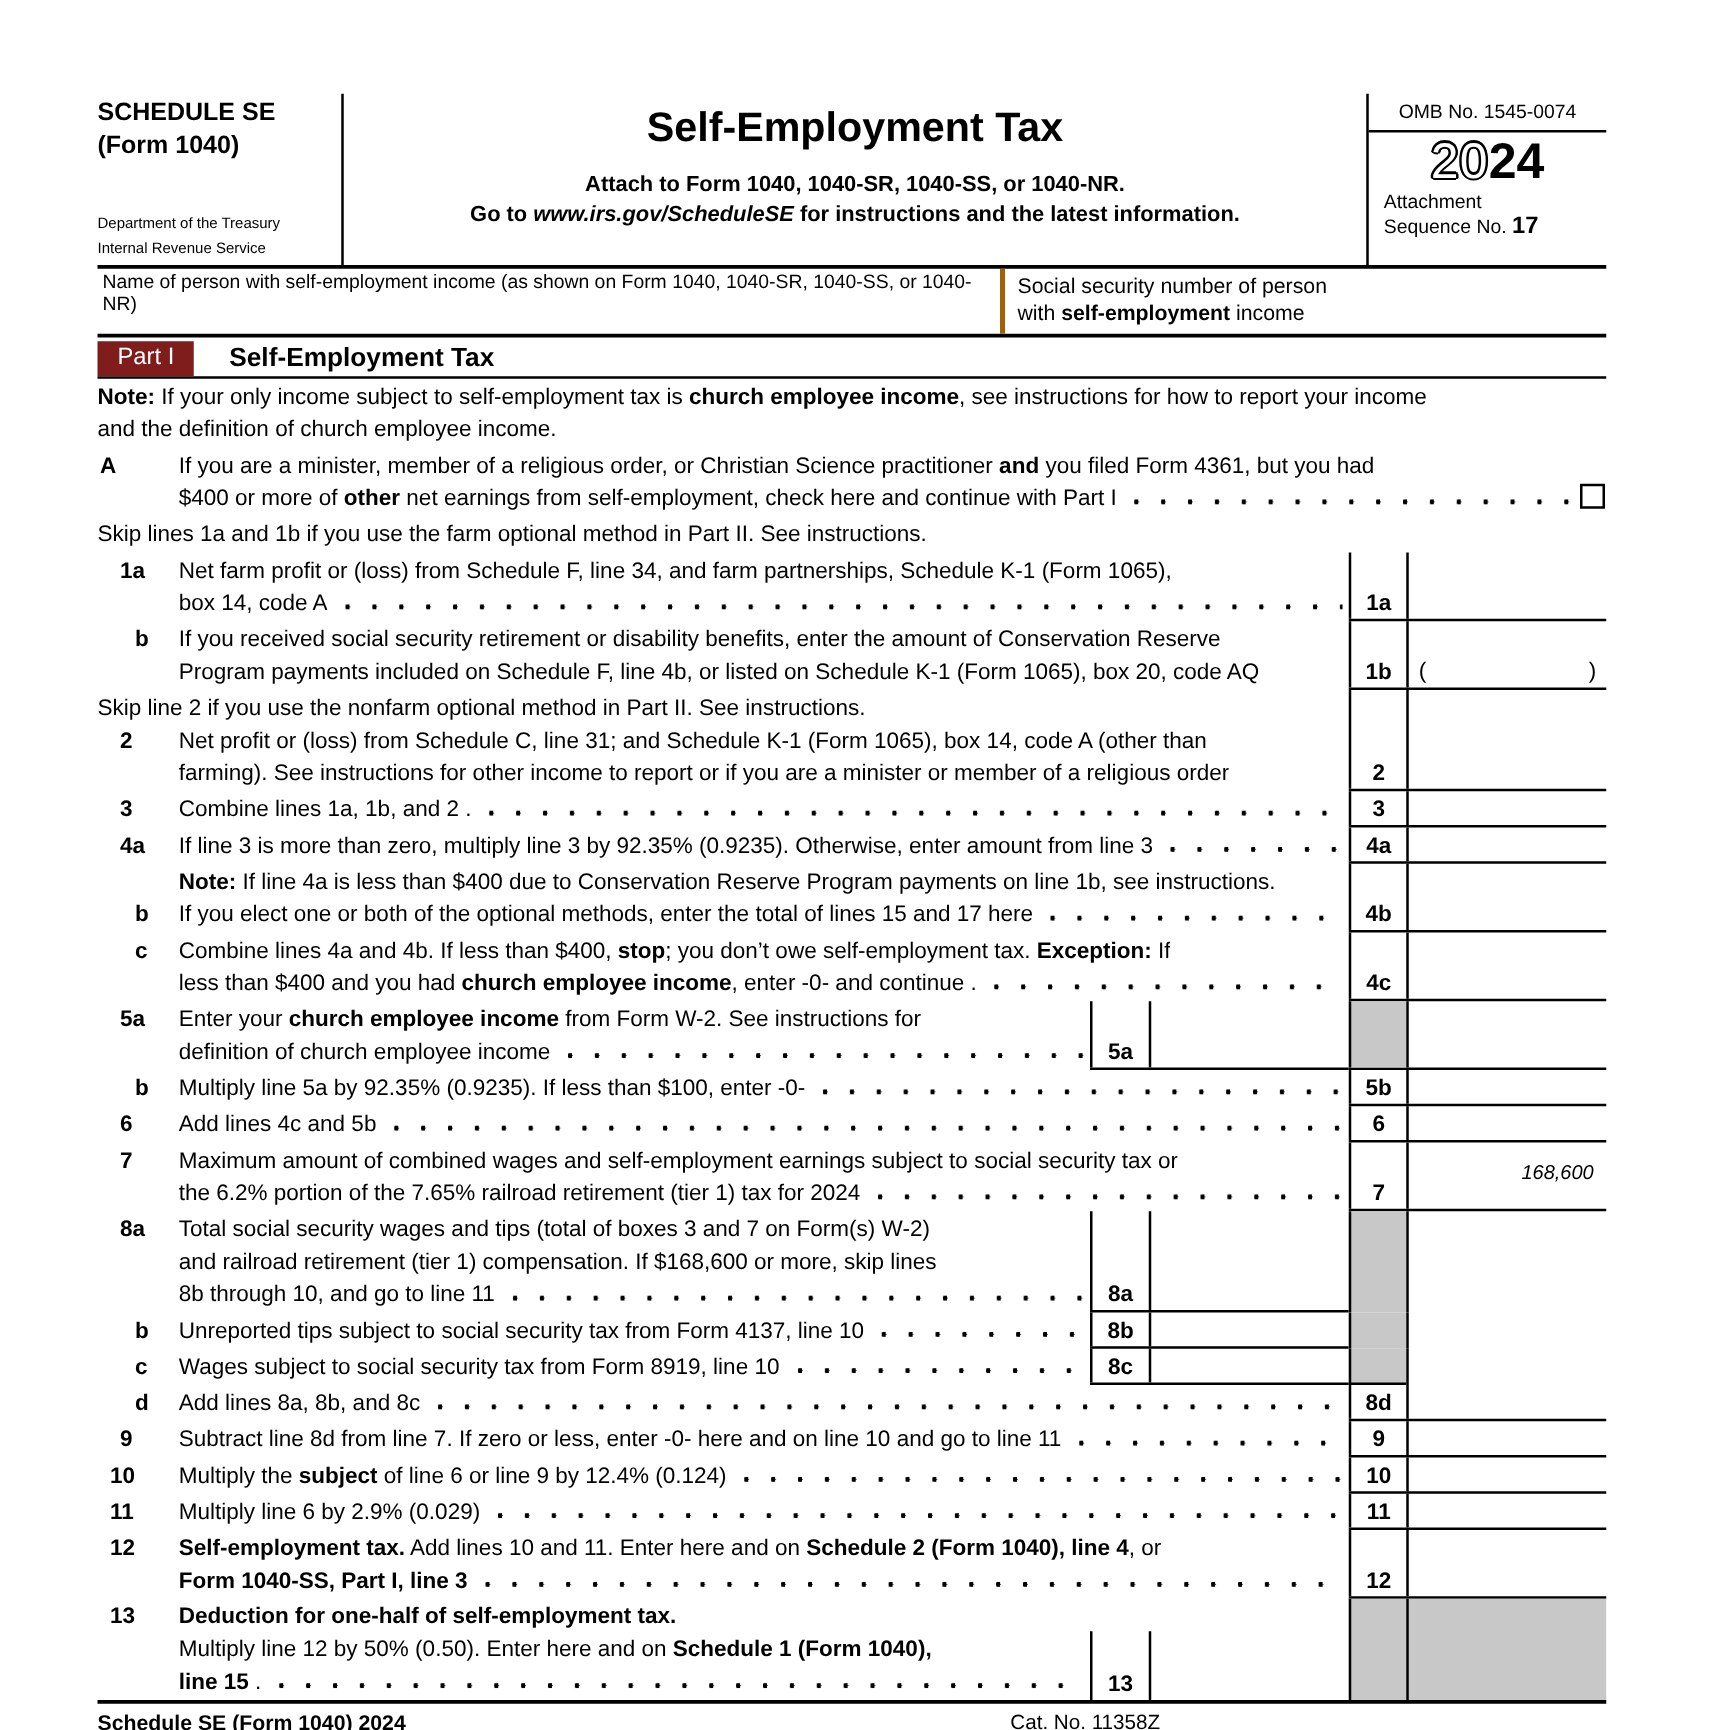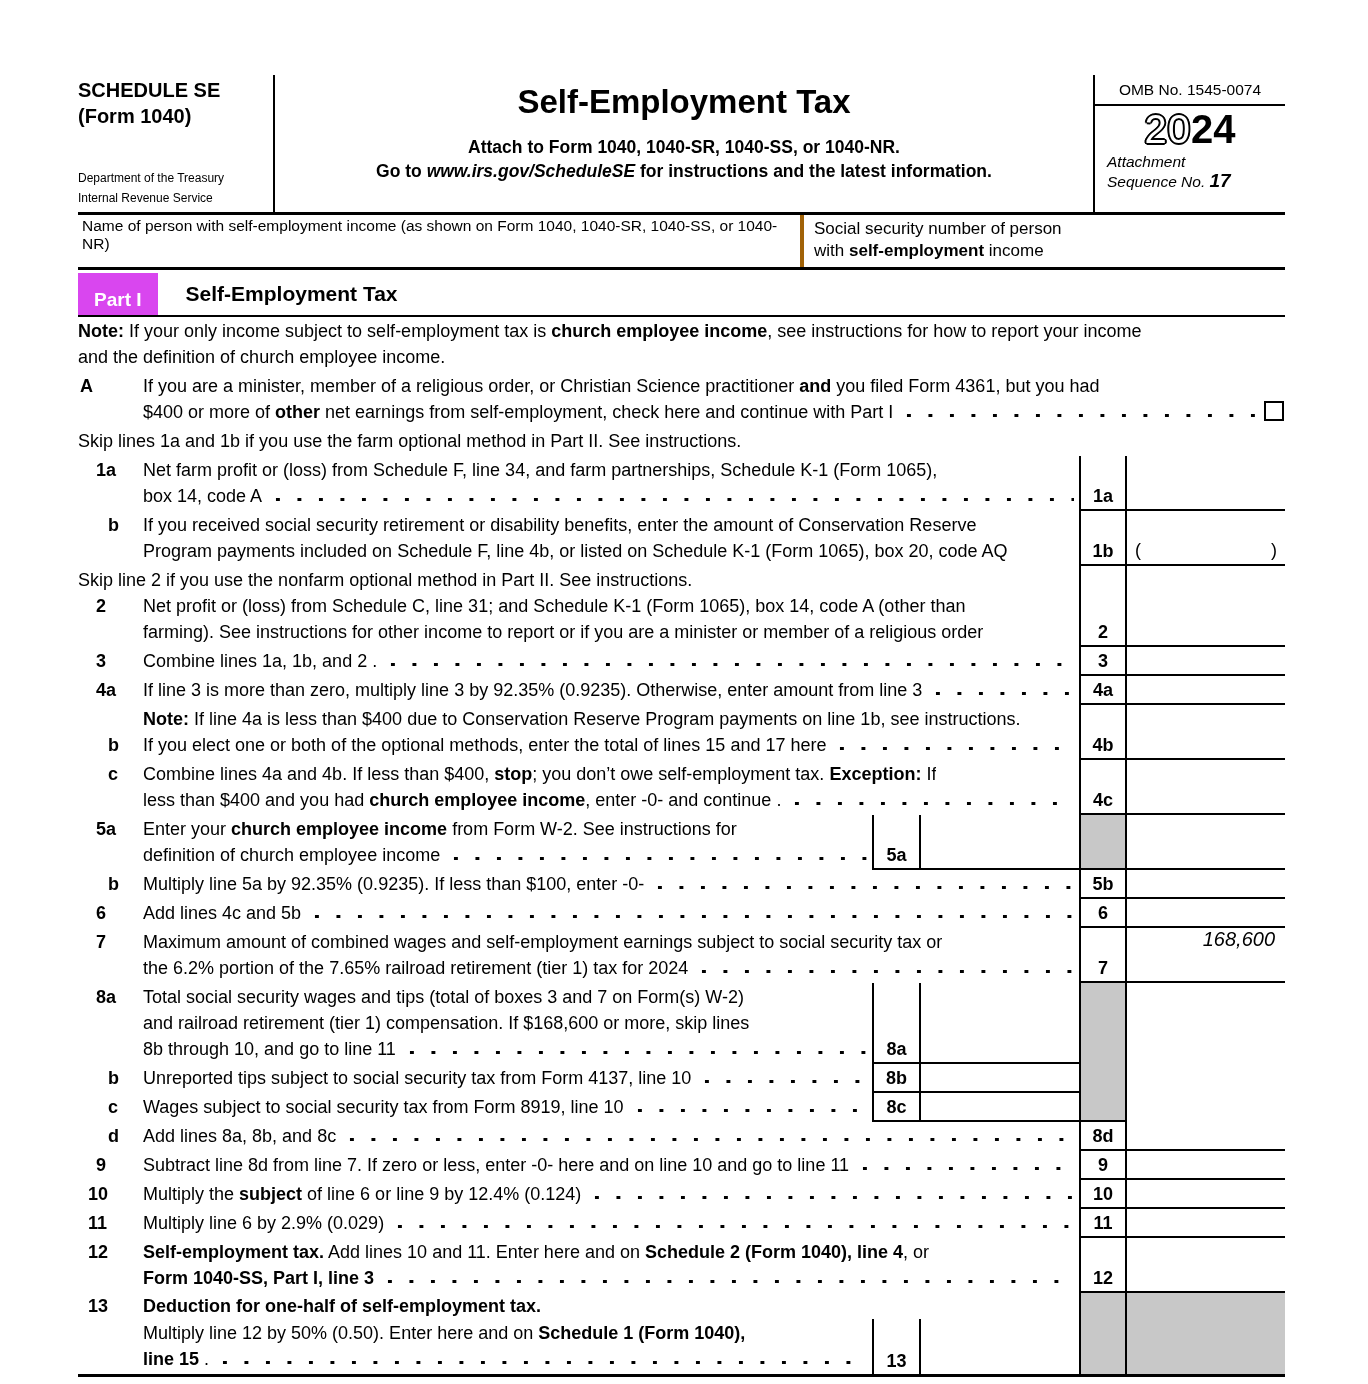--- a/index.html
+++ b/index.html
@@ -17,33 +17,33 @@
   .title{font-size:33px;font-weight:bold;margin:4px 0 14px;}
   .attach{font-size:17.5px;font-weight:bold;line-height:24px;}
   .it{font-style:italic;}
   .hdr-right{width:192px;border-left:2px solid #000;box-sizing:border-box;display:flex;flex-direction:column;}
   .omb{font-size:15.5px;text-align:center;padding:6px 0 5px;border-bottom:2px solid #000;}
   .year{text-align:center;font-size:40px;line-height:46px;}
   .y-outline{color:#fff;letter-spacing:1px;
     text-shadow:-2px 0 #000,2px 0 #000,0 -2px #000,0 2px #000,
                 -1.4px -1.4px #000,1.4px -1.4px #000,-1.4px 1.4px #000,1.4px 1.4px #000;}
   .y-bold{font-weight:bold;}
-  .attseq{font-size:15.5px;line-height:19px;padding-left:12px;font-style:italic;}
+  .attseq{font-size:15.5px;line-height:19px;padding-left:12px;}
   .seqno{font-size:19px;font-weight:bold;}
 
   
   .namerow{display:flex;border-bottom:3px solid #000;min-height:52px;}
   .namecell{flex:1;font-size:15.5px;padding:2px 4px;display:flex;flex-direction:column;}
   .nameblank{flex:1;}
   .ssncell{width:485px;border-left:4px solid #a16207;box-sizing:border-box;font-size:17px;
            line-height:22px;padding:3px 10px;}
 
   
   .partbar{display:flex;align-items:stretch;border-bottom:2.5px solid #000;margin-top:3px;}
-  .partlabel{background:#d946ef;color:#fff;font-weight:bold;font-size:19px;padding:16px 16px 4px;}
+  .partlabel{background:#7f1d1d;color:#fff;font-weight:normal;font-size:19px;padding:2px 16px 4px;}
   .parttitle{font-weight:bold;font-size:21px;margin-left:28px;align-self:center;}
 
   
   .body{font-size:18px;}
   .frow{display:flex;align-items:stretch;}
   .ft{flex:1;min-width:0;padding:1px 0 2px;}
   .tline{display:flex;align-items:baseline;line-height:26px;}
   .num{flex:none;width:65px;box-sizing:border-box;padding-left:18px;font-weight:bold;}
   .pA{padding-left:2px;}  .pb{padding-left:30px;}  .pw{padding-left:10px;}
   .ind{padding-left:65px;}
@@ -56,22 +56,22 @@
 
   .cells,.icells{display:flex;flex:none;}
   .bb{border-bottom:2px solid #000;}
   .lbl{width:46px;border-left:2px solid #000;box-sizing:border-box;display:flex;align-items:flex-end;
        justify-content:center;font-weight:bold;padding-bottom:2px;}
   .amt{width:160px;border-left:2px solid #000;box-sizing:border-box;}
   .ilbl{width:47px;border-left:2px solid #000;box-sizing:border-box;display:flex;align-items:flex-end;
         justify-content:center;font-weight:bold;padding-bottom:2px;}
   .iamt{width:160px;border-left:2px solid #000;box-sizing:border-box;}
   .gray{background:#c8c8c8;}
-  .val{display:flex;align-items:flex-start;justify-content:flex-end;padding:0 10px 3px 0;
-       font-style:italic;font-size:20px;}
+  .val{display:flex;align-items:center;justify-content:flex-end;padding:0 10px 3px 0;
+       font-style:italic;font-size:16px;}
   .paren{display:flex;align-items:flex-end;justify-content:space-between;padding:0 8px 3px 8px;}
 
   .col13{flex:1;min-width:0;display:flex;flex-direction:column;}
   .sub13{display:flex;flex:1;}
 
   
   .footer{border-top:3px solid #000;position:relative;display:flex;justify-content:space-between;
           padding-top:6px;font-size:17px;}
   .f-cat{position:absolute;left:60.5%;top:6px;font-size:16.5px;font-weight:normal;}
 </style>

